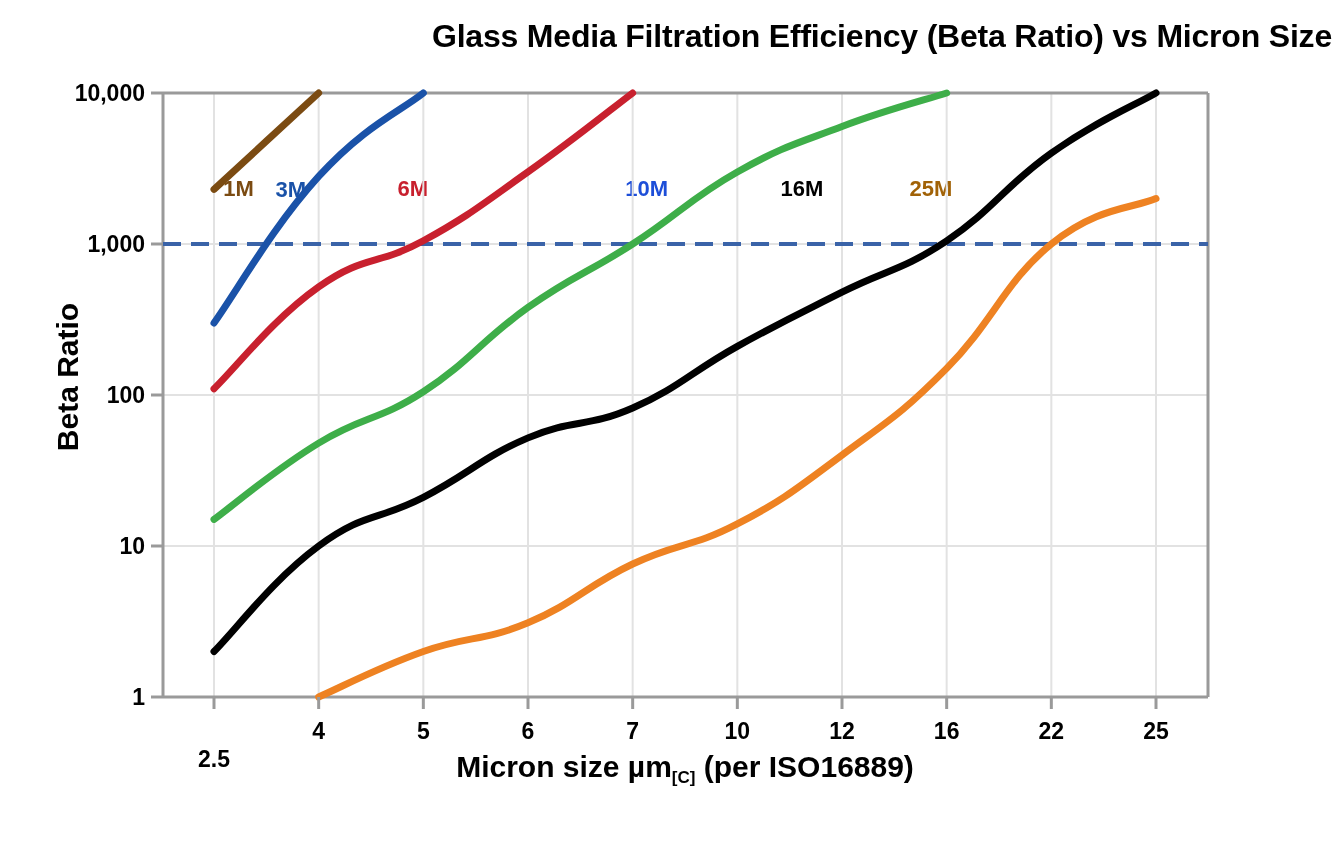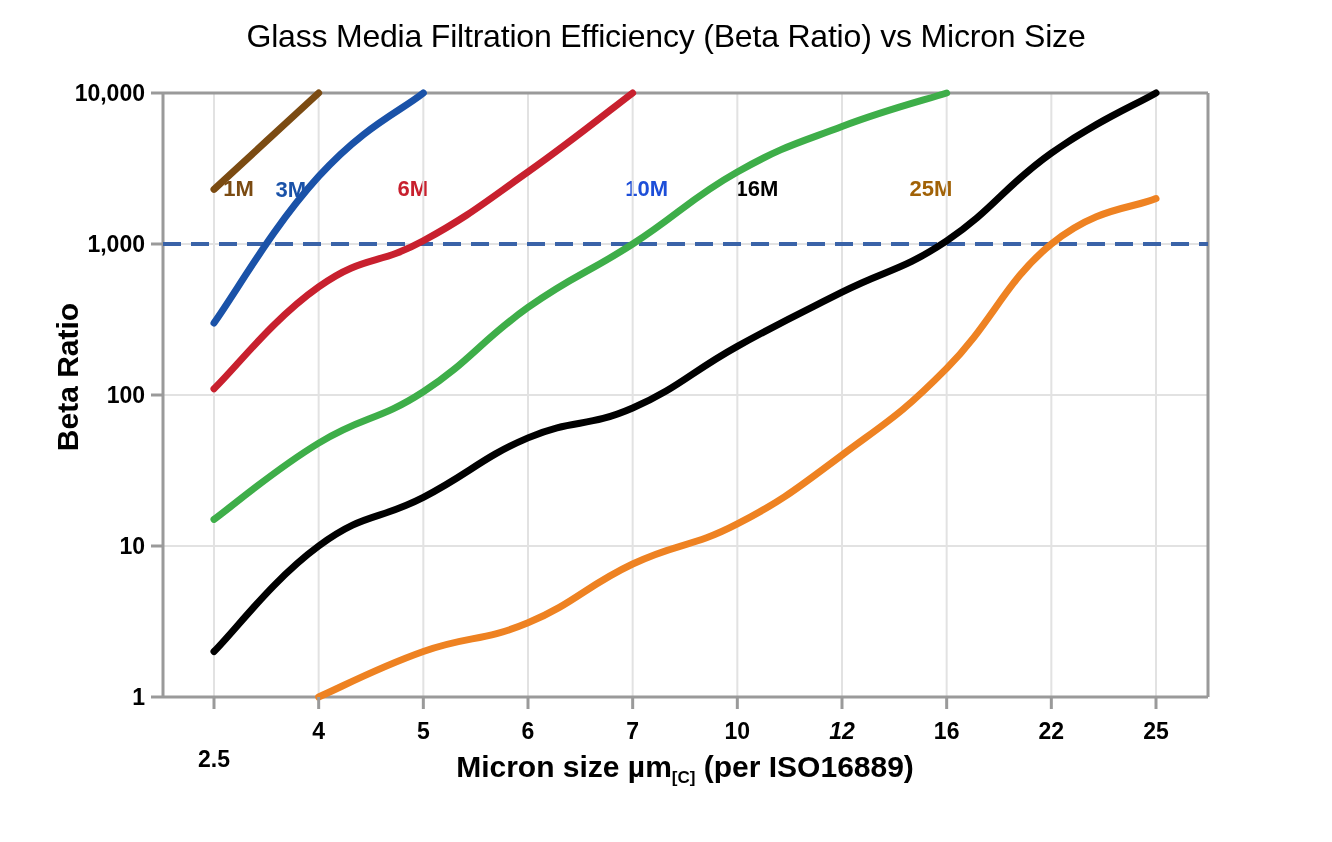--- a/index.html
+++ b/index.html
@@ -7,22 +7,22 @@
     width:1332px;height:842px;
     background:#ffffff;
     font-family:"Liberation Sans", sans-serif;
     overflow:hidden;
     position:relative;
   }
   #chart-root{position:absolute;left:0;top:0;width:1332px;height:842px;}
 
   .chart-title{
     position:absolute;left:0;top:18px;width:1332px;
-    text-align:center;
-    font-size:32px;font-weight:normal;color:#000;
+    text-align:right;
+    font-size:32px;font-weight:bold;color:#000;
     letter-spacing:-0.2px;
   }
 
   .ylabel{
     position:absolute;
     left:-62px;top:360px;
     width:260px;
     transform:rotate(-90deg);
     transform-origin:center center;
     text-align:center;
@@ -79,31 +79,31 @@
       <div class="ytick" style="top: 244px;">1,000</div>
       <div class="ytick" style="top: 93px;">10,000</div>
     </div>
   <div id="xticks">
       <div class="xtick" style="left: 214px; margin-top: 28px;">2.5</div>
       <div class="xtick" style="left: 318.667px;">4</div>
       <div class="xtick" style="left: 423.333px;">5</div>
       <div class="xtick" style="left: 528px;">6</div>
       <div class="xtick" style="left: 632.667px;">7</div>
       <div class="xtick" style="left: 737.333px;">10</div>
-      <div class="xtick" style="left: 842px; font-style: italic;">12</div>
+      <div class="xtick" style="left: 842px;">12</div>
       <div class="xtick" style="left: 946.667px;">16</div>
       <div class="xtick" style="left: 1051.33px;">22</div>
       <div class="xtick" style="left: 1156px;">25</div>
     </div>
   <div id="serieslabels">
       <div class="series-label" style="left: 238.422px; top: 189.379px; color: rgb(123, 75, 18);">1M</div>
       <div class="series-label" style="left: 290.756px; top: 190px; color: rgb(26, 82, 168);">3M</div>
       <div class="series-label" style="left: 412.867px; top: 189.379px; color: rgb(200, 32, 46);">6M</div>
       <div class="series-label" style="left: 646.622px; top: 189.379px; color: #1d4ed8;">10M</div>
-      <div class="series-label" style="left: 757px; top: 189.379px; color: rgb(0, 0, 0);">16M</div>
+      <div class="series-label" style="left: 802px; top: 189.379px; color: rgb(0, 0, 0);">16M</div>
       <div class="series-label" style="left: 883.867px; top: 189.379px; color: #a16207; margin-left: 47px;">25M</div>
     </div>
 
   <svg class="plot" id="plotsvg" viewBox="0 0 1332 842" preserveAspectRatio="none">
     <g id="grid-group">
         <line x1="214" y1="93" x2="214" y2="697" stroke="#E2E2E2" stroke-width="2"></line>
         <line x1="318.6666666666667" y1="93" x2="318.6666666666667" y2="697" stroke="#E2E2E2" stroke-width="2"></line>
         <line x1="423.33333333333337" y1="93" x2="423.33333333333337" y2="697" stroke="#E2E2E2" stroke-width="2"></line>
         <line x1="528" y1="93" x2="528" y2="697" stroke="#E2E2E2" stroke-width="2"></line>
         <line x1="632.6666666666667" y1="93" x2="632.6666666666667" y2="697" stroke="#E2E2E2" stroke-width="2"></line>

